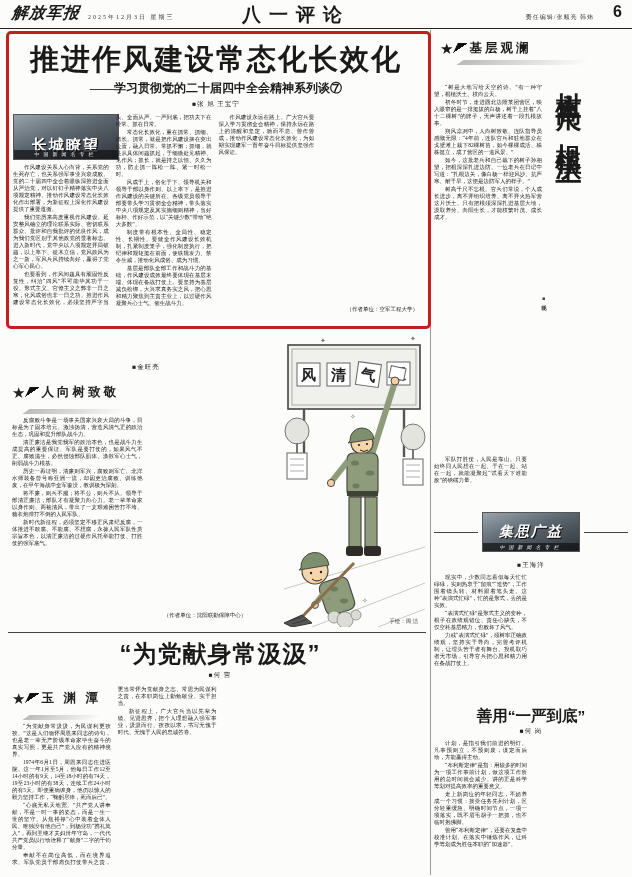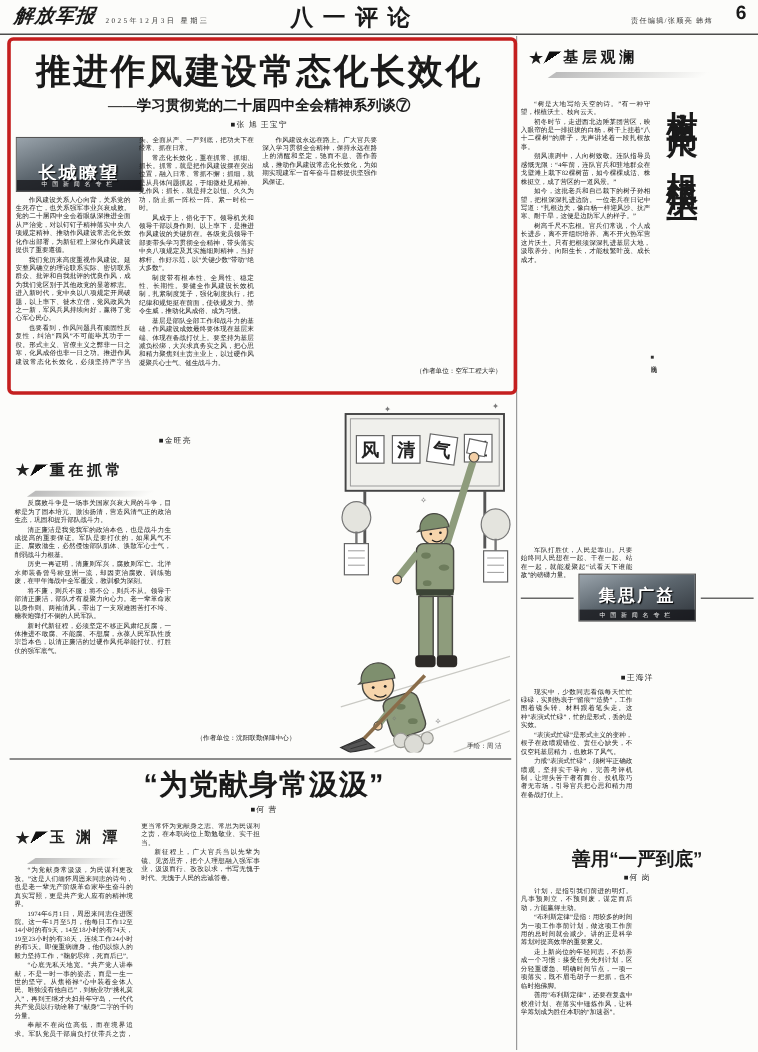--- a/index.html
+++ b/index.html
@@ -65,21 +65,21 @@
   #busy-byline{left:434px;top:561px;width:194px;}
   #bliss-title{left:434px;top:706px;width:194px;font-size:15.5px;}
   #bliss-byline{left:434px;top:727px;width:194px;}
   
   #grass-label{left:440px;top:36px;width:180px;}
   #vertical-title{left:552px;top:72px;height:266px;writing-mode:vertical-rl;
                   font-size:26px;font-weight:bold;letter-spacing:5px;
                   font-family:"Liberation Sans",sans-serif;}
   #vertical-byline{left:540px;top:296px;writing-mode:vertical-rl;font-size:5px;color:#333;}
   
-  #brain-wrap{left:434px;top:478px;width:194px;display:flex;align-items:center;}
+  #brain-wrap{left:434px;top:512px;width:194px;display:flex;align-items:center;font-style:italic;}
   #brain-wrap .line{flex:1;border-top:1px solid #444;}
   #brain-wrap .photo-label{width:96px;height:38px;margin:0 4px;}
   #brain-wrap .pl-title{font-size:14px;}
   
   #cartoon{left:282px;top:331px;width:146px;height:296px;}
   #cartoon-credit{left:348px;top:618px;width:70px;font-size:5.5px;color:#333;text-align:right;}
   .auth-credit{position:absolute;font-size:5.5px;color:#222;}
 </style>
 </head>
 <body>
@@ -119,21 +119,21 @@
       <p>基层是部队全部工作和战斗力的基础，作风建设成效最终要体现在基层末端、体现在备战打仗上。要坚持为基层减负松绑，大兴求真务实之风，把心思和精力聚焦到主责主业上，以过硬作风凝聚兵心士气、催生战斗力。</p>
       <p>作风建设永远在路上。广大官兵要深入学习贯彻全会精神，保持永远在路上的清醒和坚定，驰而不息、善作善成，推动作风建设常态化长效化，为如期实现建军一百年奋斗目标提供坚强作风保证。</p>
     </div>
   <div class="auth-credit" style="left:296px;top:306px;width:122px;text-align:right;">（作者单位：空军工程大学）</div>
 
   <div id="integrity-byline" class="abs byline">■金旺亮</div>
   <div id="integrity-body" class="abs body-text">
     <div class="star-label">
       <span class="star">★</span>
       <span class="slash"></span>
-      <span class="sl-text">重在抓常</span>
+      <span class="sl-text">人向树致敬</span>
     </div>
     <div class="star-shadow"></div>
   <p>反腐败斗争是一场事关国家兴衰大局的斗争，目标是为了固本培元、激浊扬清，营造风清气正的政治生态，巩固和提升部队战斗力。</p>
       <p>清正廉洁是我党我军的政治本色，也是战斗力生成提高的重要保证。军队是要打仗的，如果风气不正、腐败滋生，必然侵蚀部队肌体、涣散军心士气，削弱战斗力根基。</p>
       <p>历史一再证明，清廉则军兴，腐败则军亡。北洋水师装备曾号称亚洲一流，却因吏治腐败、训练弛废，在甲午海战中全军覆没，教训极为深刻。</p>
       <p>将不廉，则兵不服；将不公，则兵不从。领导干部清正廉洁，部队才有凝聚力向心力。老一辈革命家以身作则、两袖清风，带出了一支艰难困苦打不垮、糖衣炮弹打不倒的人民军队。</p>
       <p>新时代新征程，必须坚定不移正风肃纪反腐，一体推进不敢腐、不能腐、不想腐，永葆人民军队性质宗旨本色，以清正廉洁的过硬作风托举能打仗、打胜仗的强军底气。</p>
     </div>
   <div class="auth-credit" style="left:130px;top:612px;width:150px;text-align:center;">（作者单位：沈阳联勤保障中心）</div>
 

